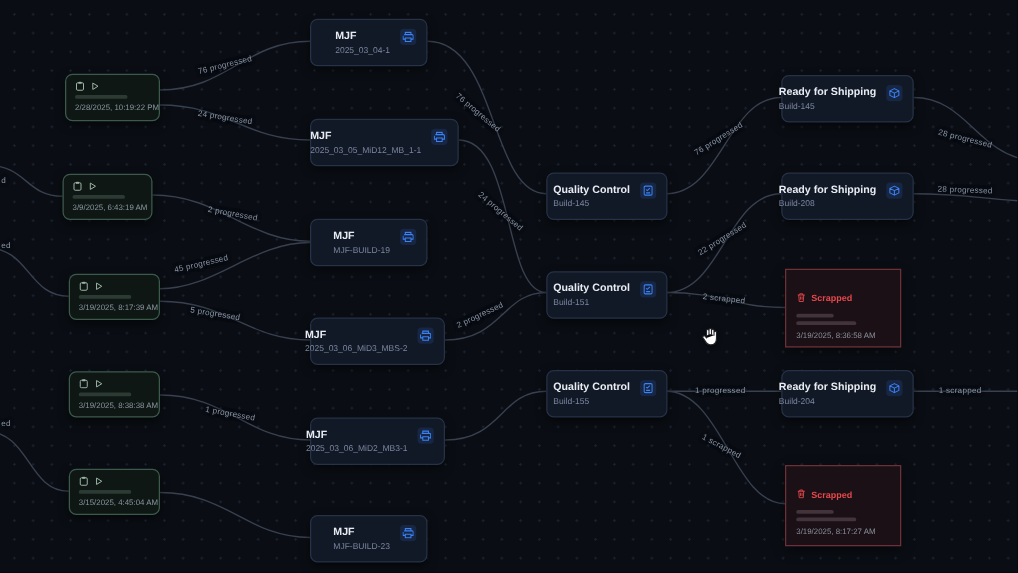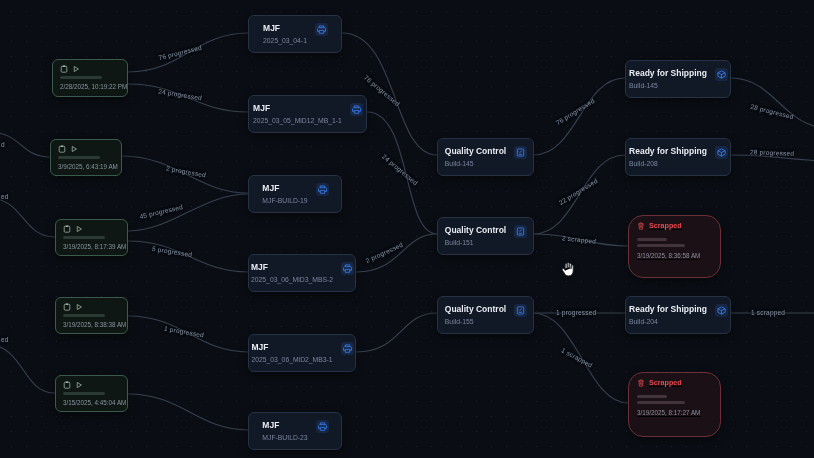--- a/index.html
+++ b/index.html
@@ -42,37 +42,36 @@
   .src-icons svg{display:block;}
   .dim-line{height:3px;border-radius:2px;background:#2c3a34;margin:3px 0 4px 0;width:42px;}
   .timestamp{font-size:6.3px;color:#8a95a0;white-space:nowrap;}
 
   
   .node-stage{
     background:#111826;
     border:1px solid #273247;
     padding:7px 8px 8px 9px;
   }
-  .stage-row{display:flex;justify-content:center;align-items:flex-start;gap:8px;}
+  .stage-row{display:flex;justify-content:flex-end;align-items:flex-start;gap:8px;}
   .stage-title{font-size:8.5px;font-weight:bold;color:#e8ecf2;white-space:nowrap;}
   .stage-sub{font-size:6.8px;color:#7b87a0;margin-top:4px;white-space:nowrap;}
   .blue-chip{
     width:13px;height:13px;flex:0 0 13px;
     border-radius:3px;
     background:rgba(59,130,246,.14);
     display:flex;align-items:center;justify-content:center;
   }
 
   
   .node-scrapped{
     background:#1a1015;
     border:1px solid #6e3038;
-    border-radius:15px;
-    padding:0 8px;
-    text-decoration:underline;
+    border-radius:0;
+    padding:13px 8px;
   }
   .scrap-head{display:flex;align-items:center;gap:4px;margin-bottom:4px;}
   .scrap-label{font-size:7.2px;font-weight:bold;color:#e5484d;}
   .scrap-line{height:3px;border-radius:2px;background:#43333a;margin:3px 0;}
   .node-scrapped .timestamp{margin-top:5px;color:#8a8f9b;}
 
   .cursor{position:absolute;pointer-events:none;filter:drop-shadow(0 1px 2px rgba(0,0,0,.7));}
 </style>
 </head>
 <body>

